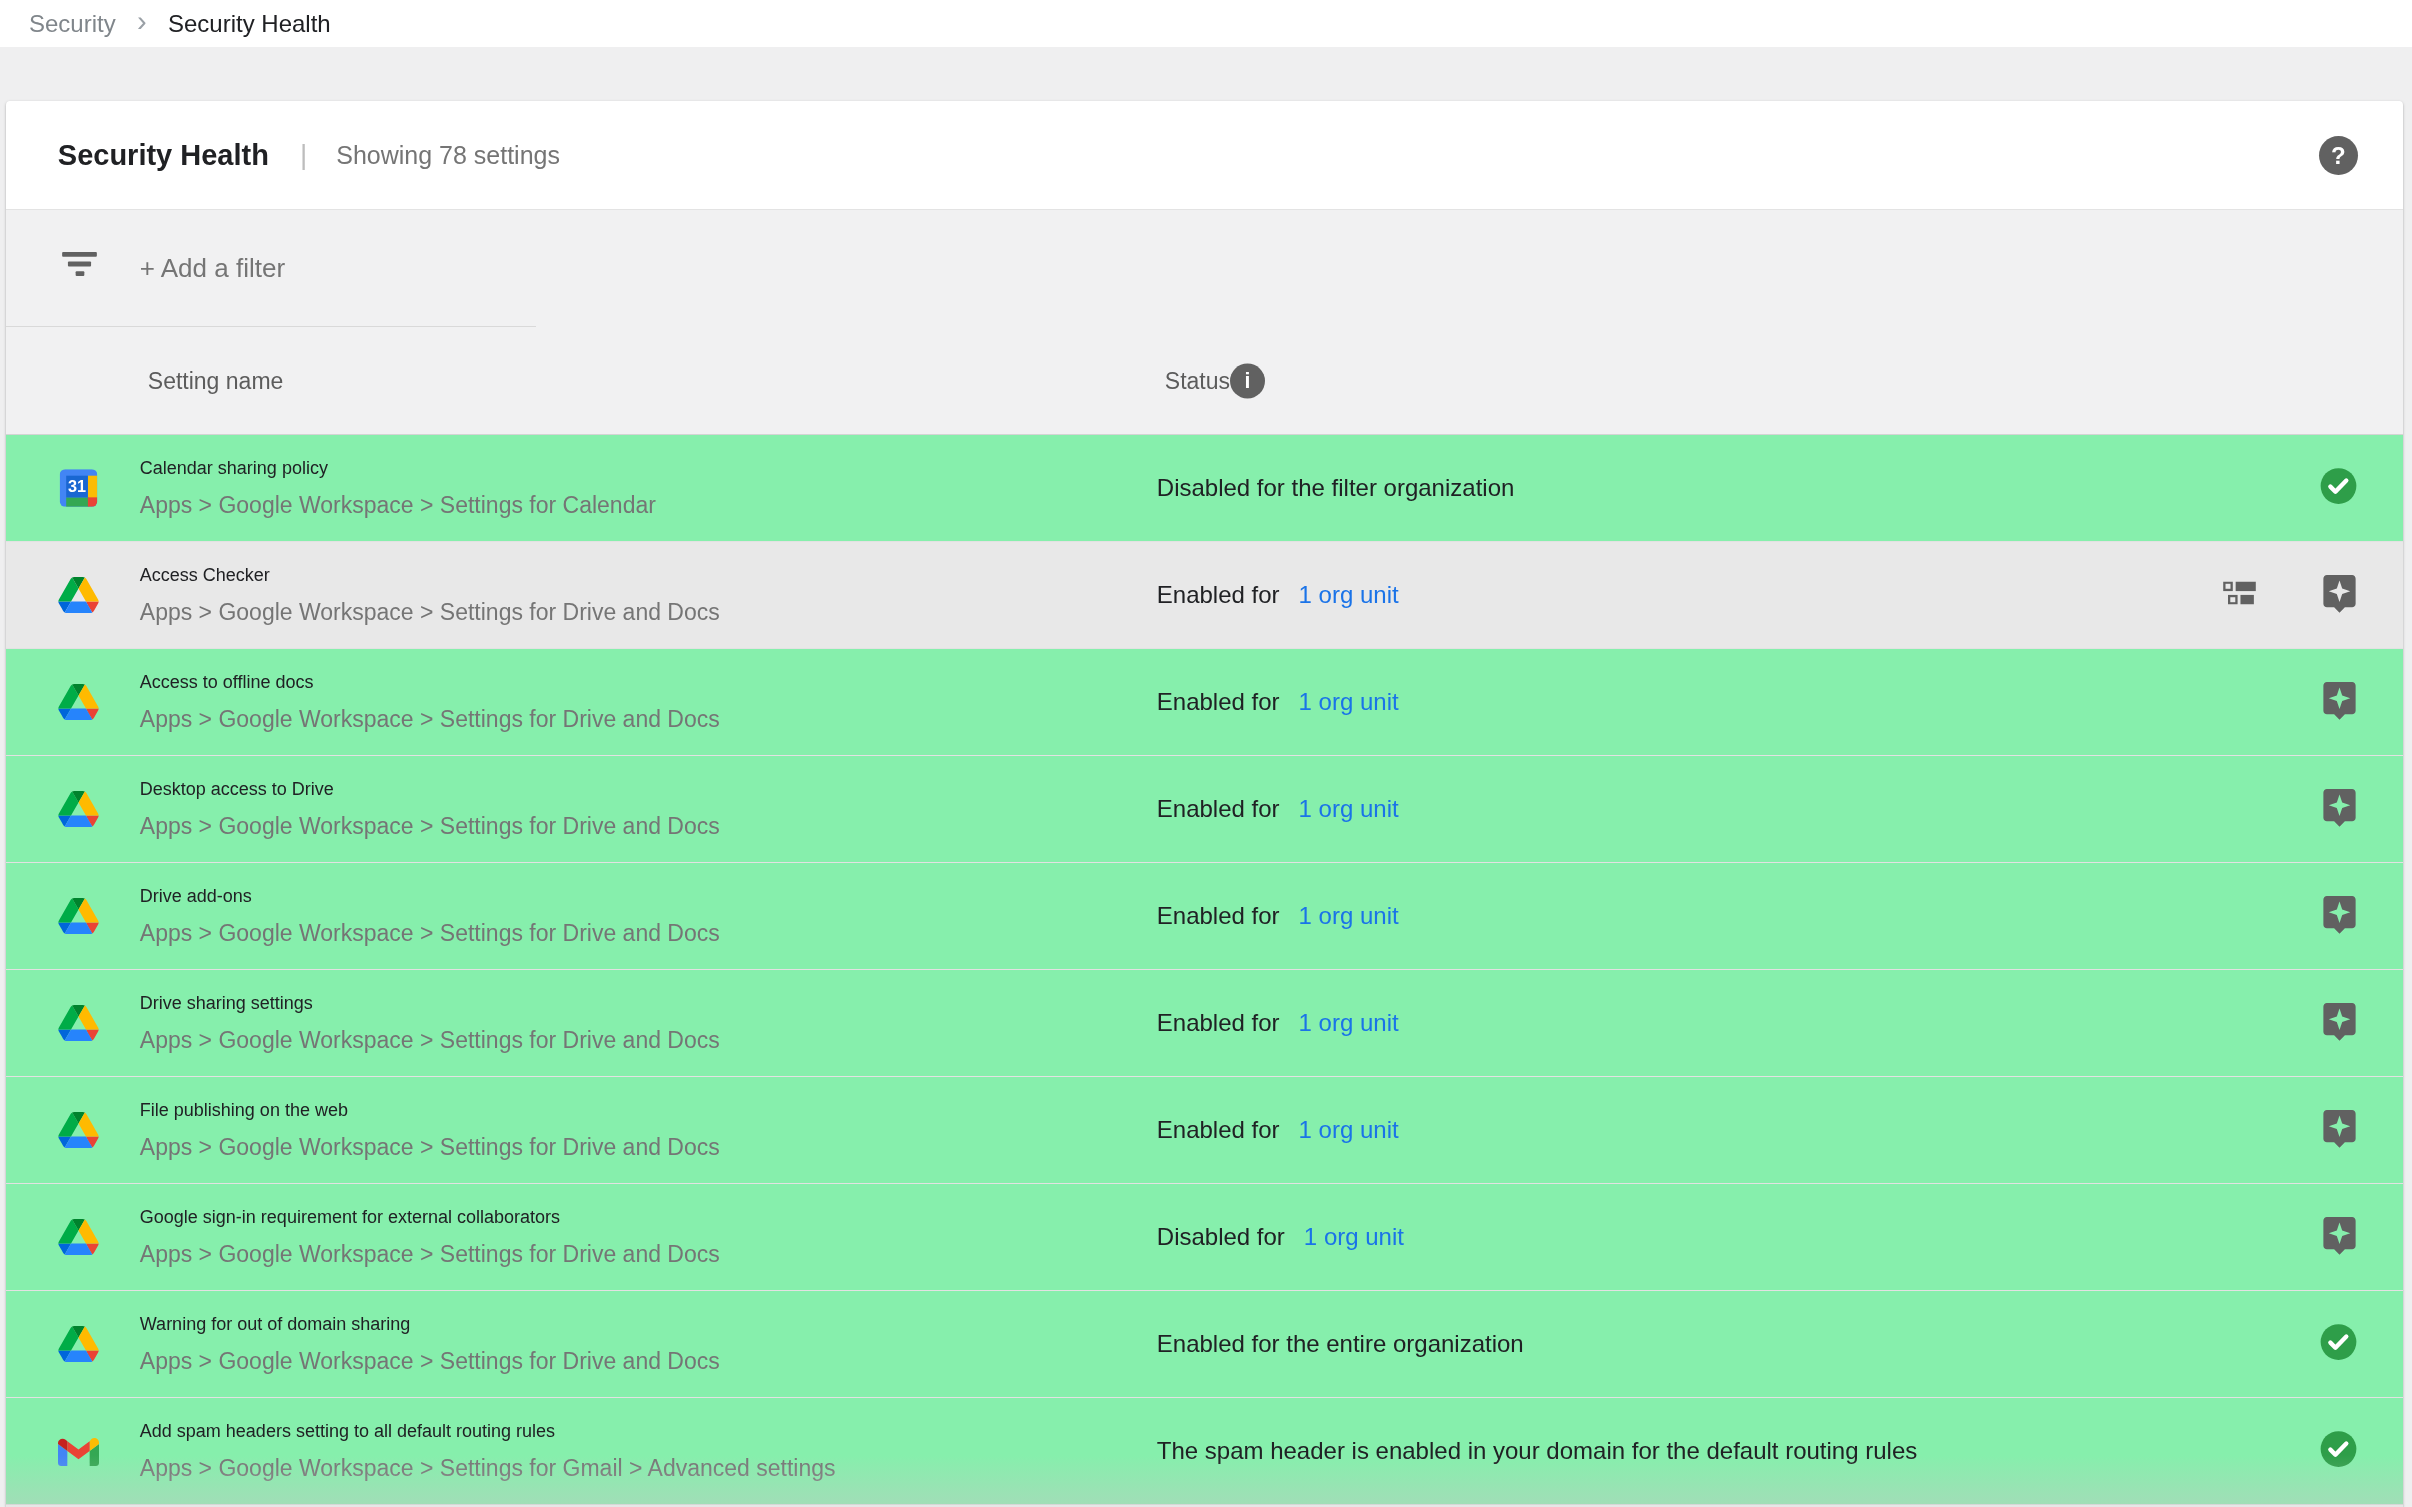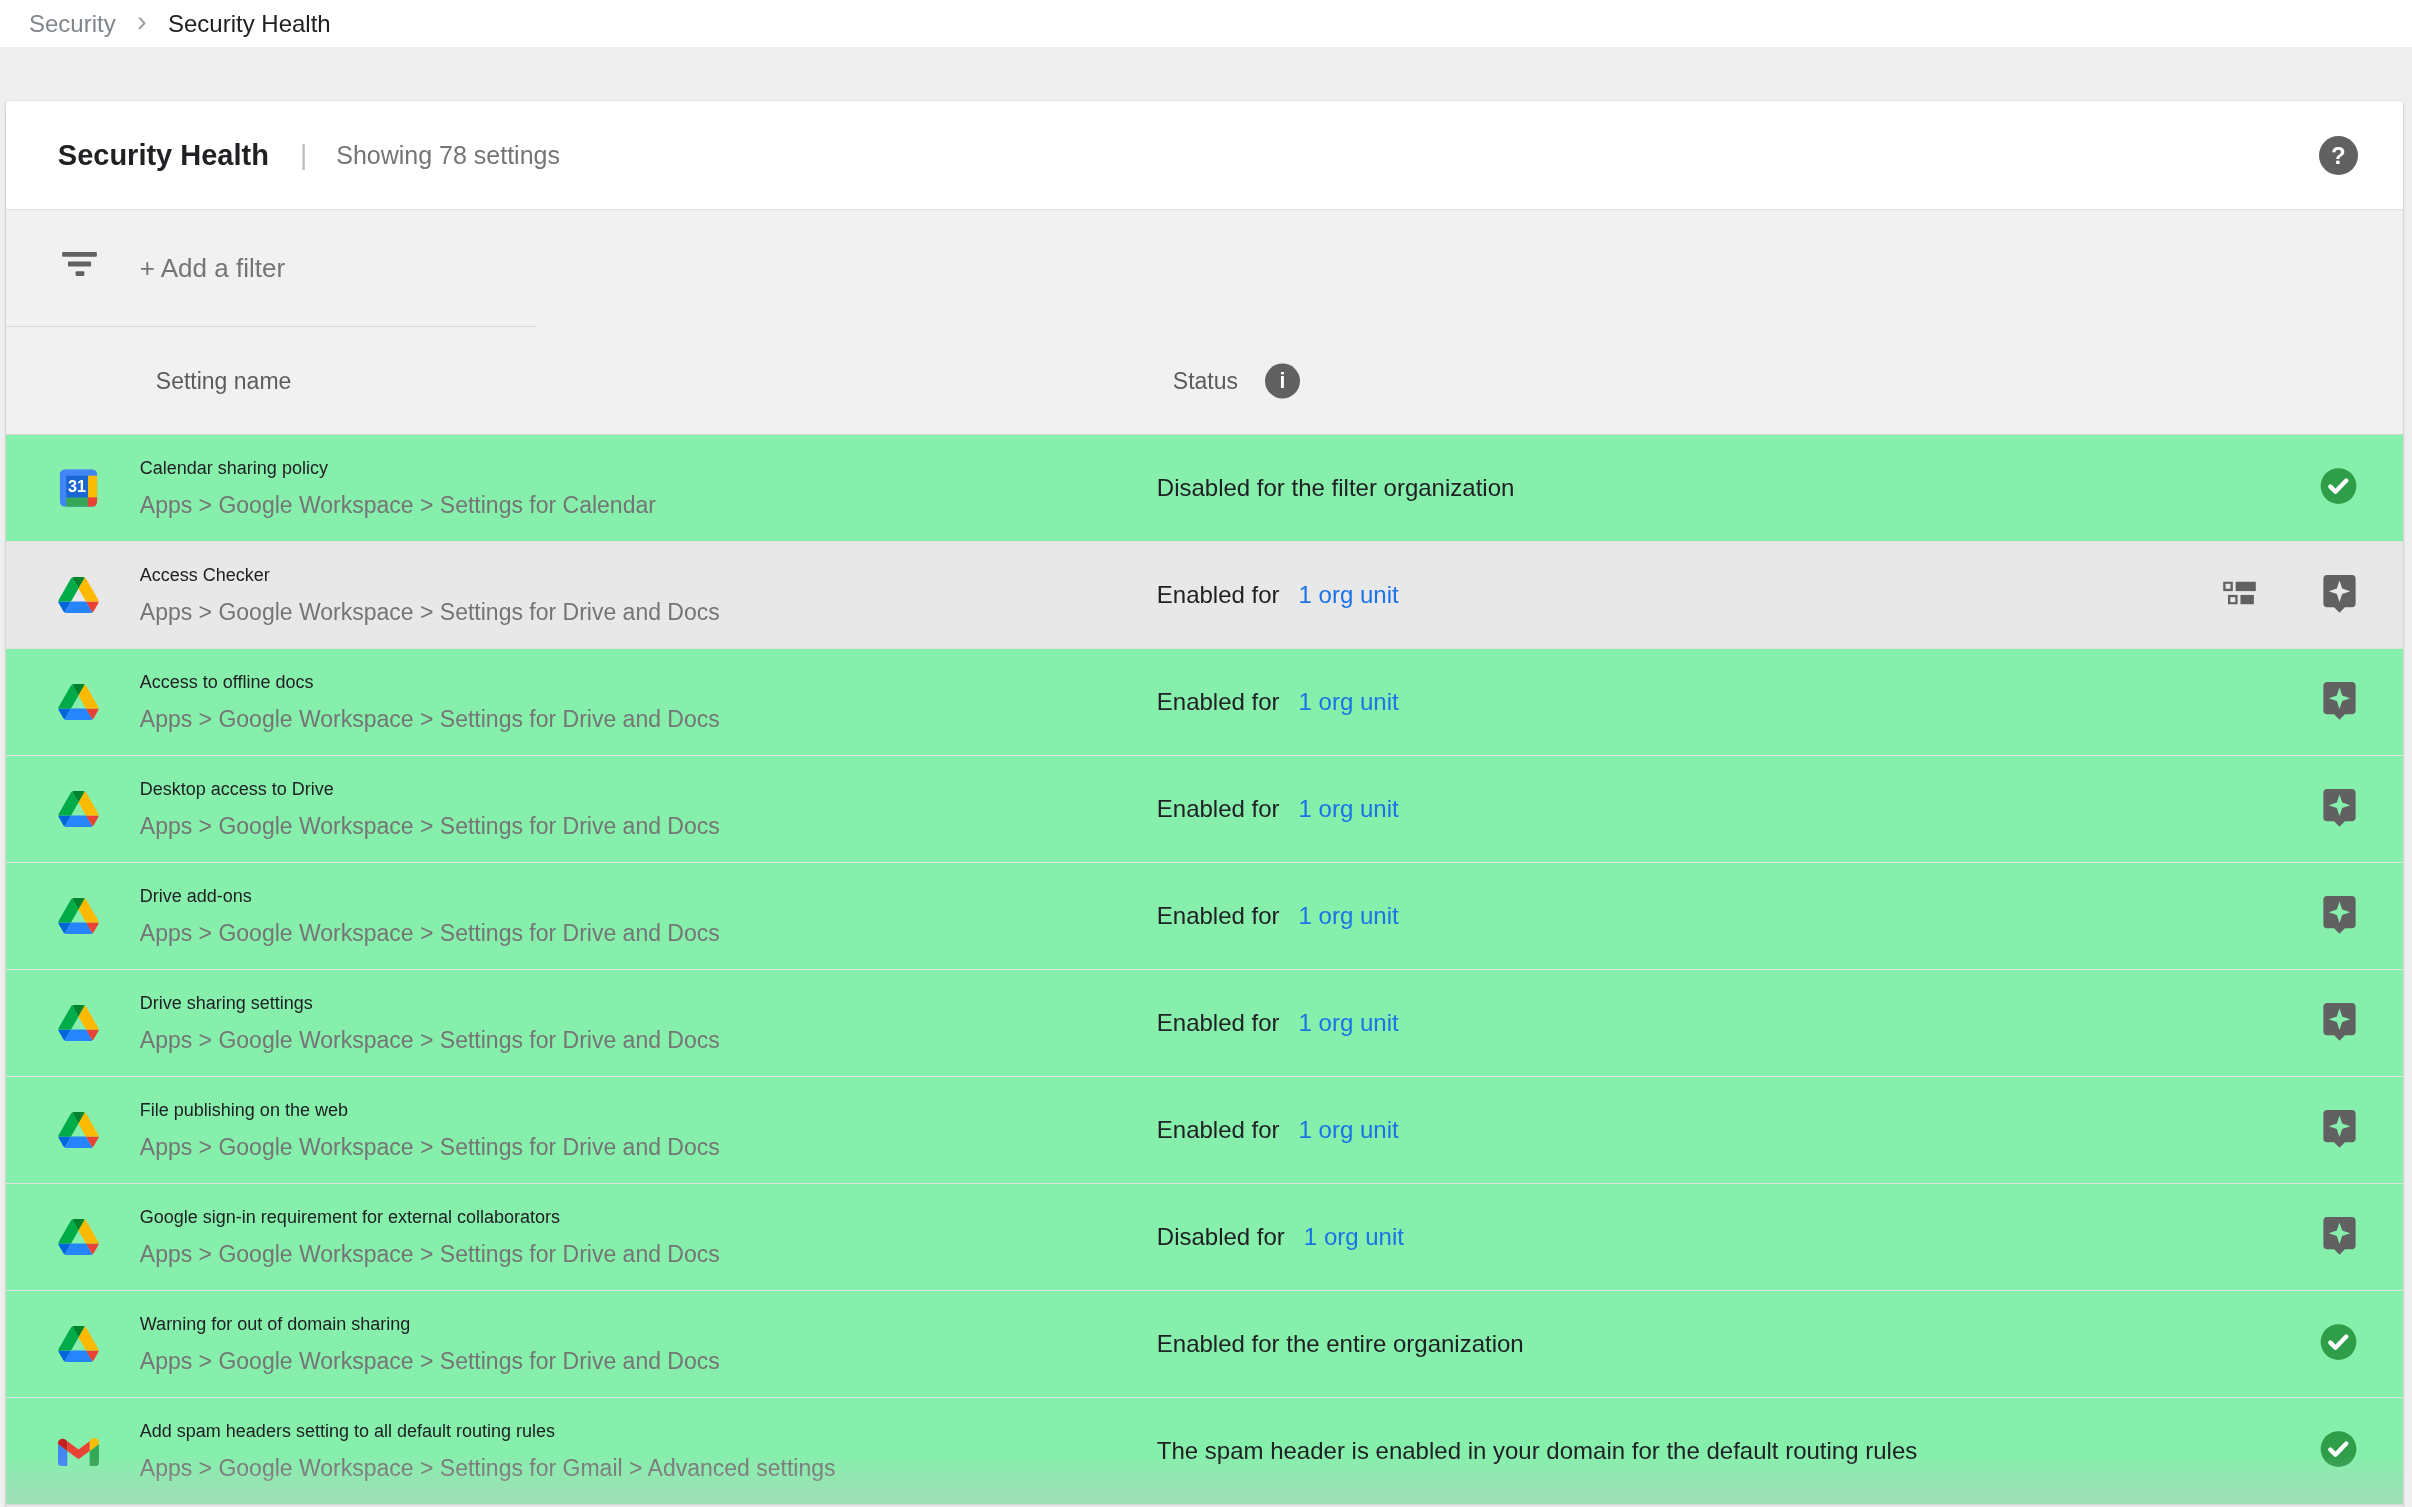--- a/index.html
+++ b/index.html
@@ -27,25 +27,25 @@
               background:#616161; color:#ffffff; display:flex; align-items:center; justify-content:center;
               font-size:24px; font-weight:bold; cursor:pointer; }
 
   
   .filter-section { position:relative; height:225px; background:#f1f1f2; }
   .filter-row { position:relative; height:116px; }
   .filter-icon { position:absolute; left:56px; top:41px; cursor:pointer; }
   .add-filter { position:absolute; left:134px; top:50%; transform:translateY(-50%);
                 font-size:26px; color:#757575; cursor:pointer; }
   .filter-divider { position:absolute; top:116px; left:0; width:530px; border-top:1px solid #d9d9d9; }
-  .col-headers { position:absolute; top:116px; left:16px; right:0; height:109px; }
+  .col-headers { position:absolute; top:116px; left:8px; right:0; height:109px; }
   .col-setting { position:absolute; left:134px; top:50%; transform:translateY(-50%);
                  font-size:23px; color:#5c5c5c; }
   .col-status-group { position:absolute; left:1151px; top:50%; transform:translateY(-50%);
-                      display:flex; align-items:center; gap:27px; }
+                      display:flex; align-items:center; }
   .col-status-group .label { font-size:23px; color:#5c5c5c; }
   .info-btn { width:35px; height:35px; border-radius:50%; background:#616161; color:#fff;
               display:flex; align-items:center; justify-content:center; font-size:21.3px; font-weight:bold;
               cursor:pointer; }
   .section-bottom { position:absolute; bottom:0; left:0; right:0; border-bottom:1px solid #d4d4d4; }
 
   
   .rows { position:absolute; top:334px; left:0; right:0; bottom:0; overflow:hidden; }
   .row { position:relative; height:107px; border-bottom:1px solid #e2e2e2; background:#86efac; cursor:pointer; }
   .row.highlighted { background:#e8e8e8; }

